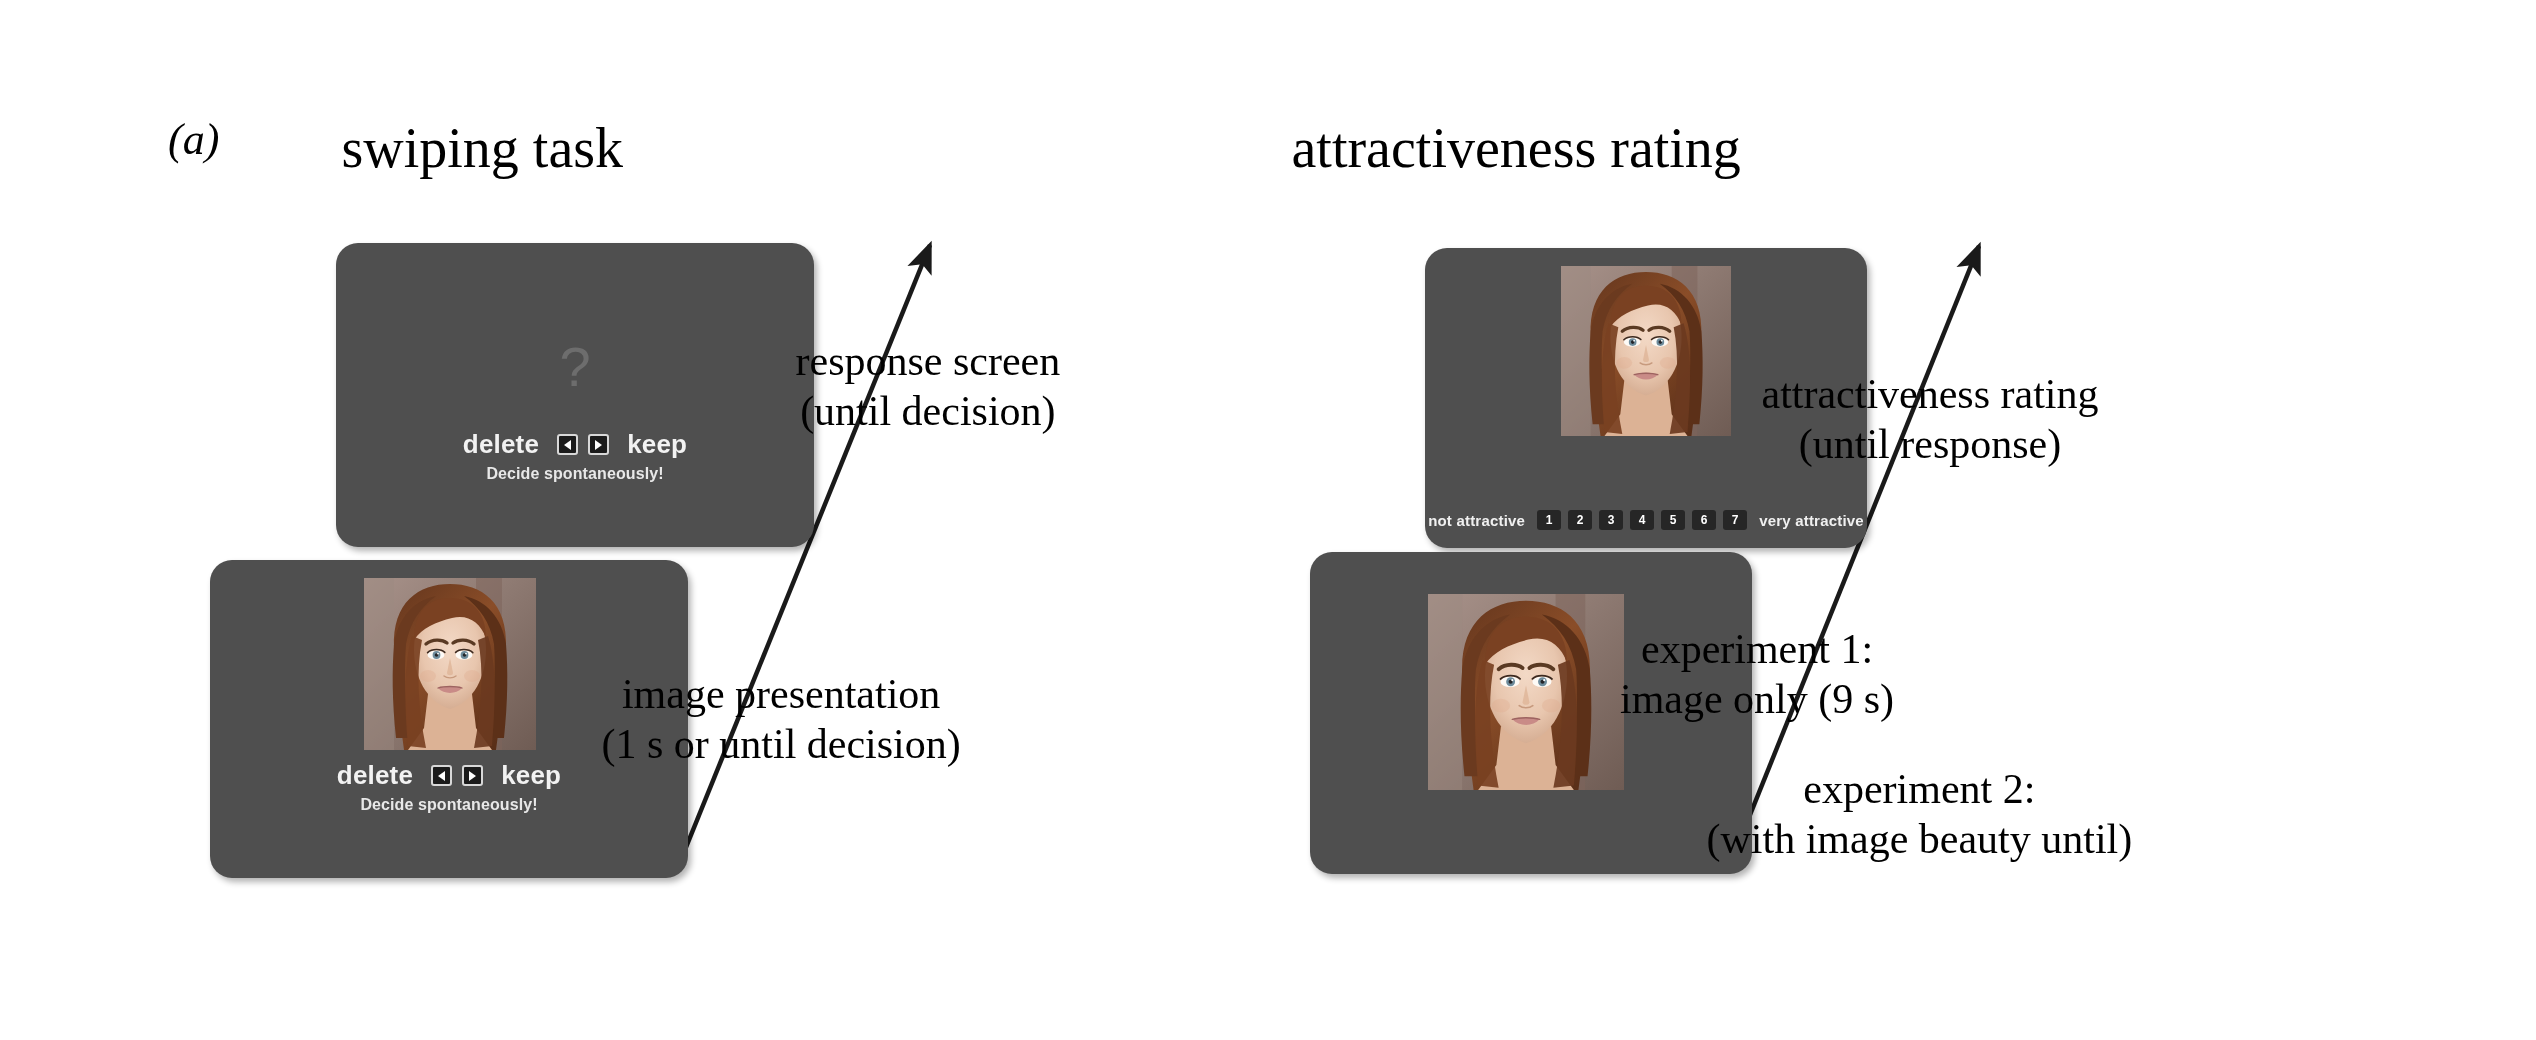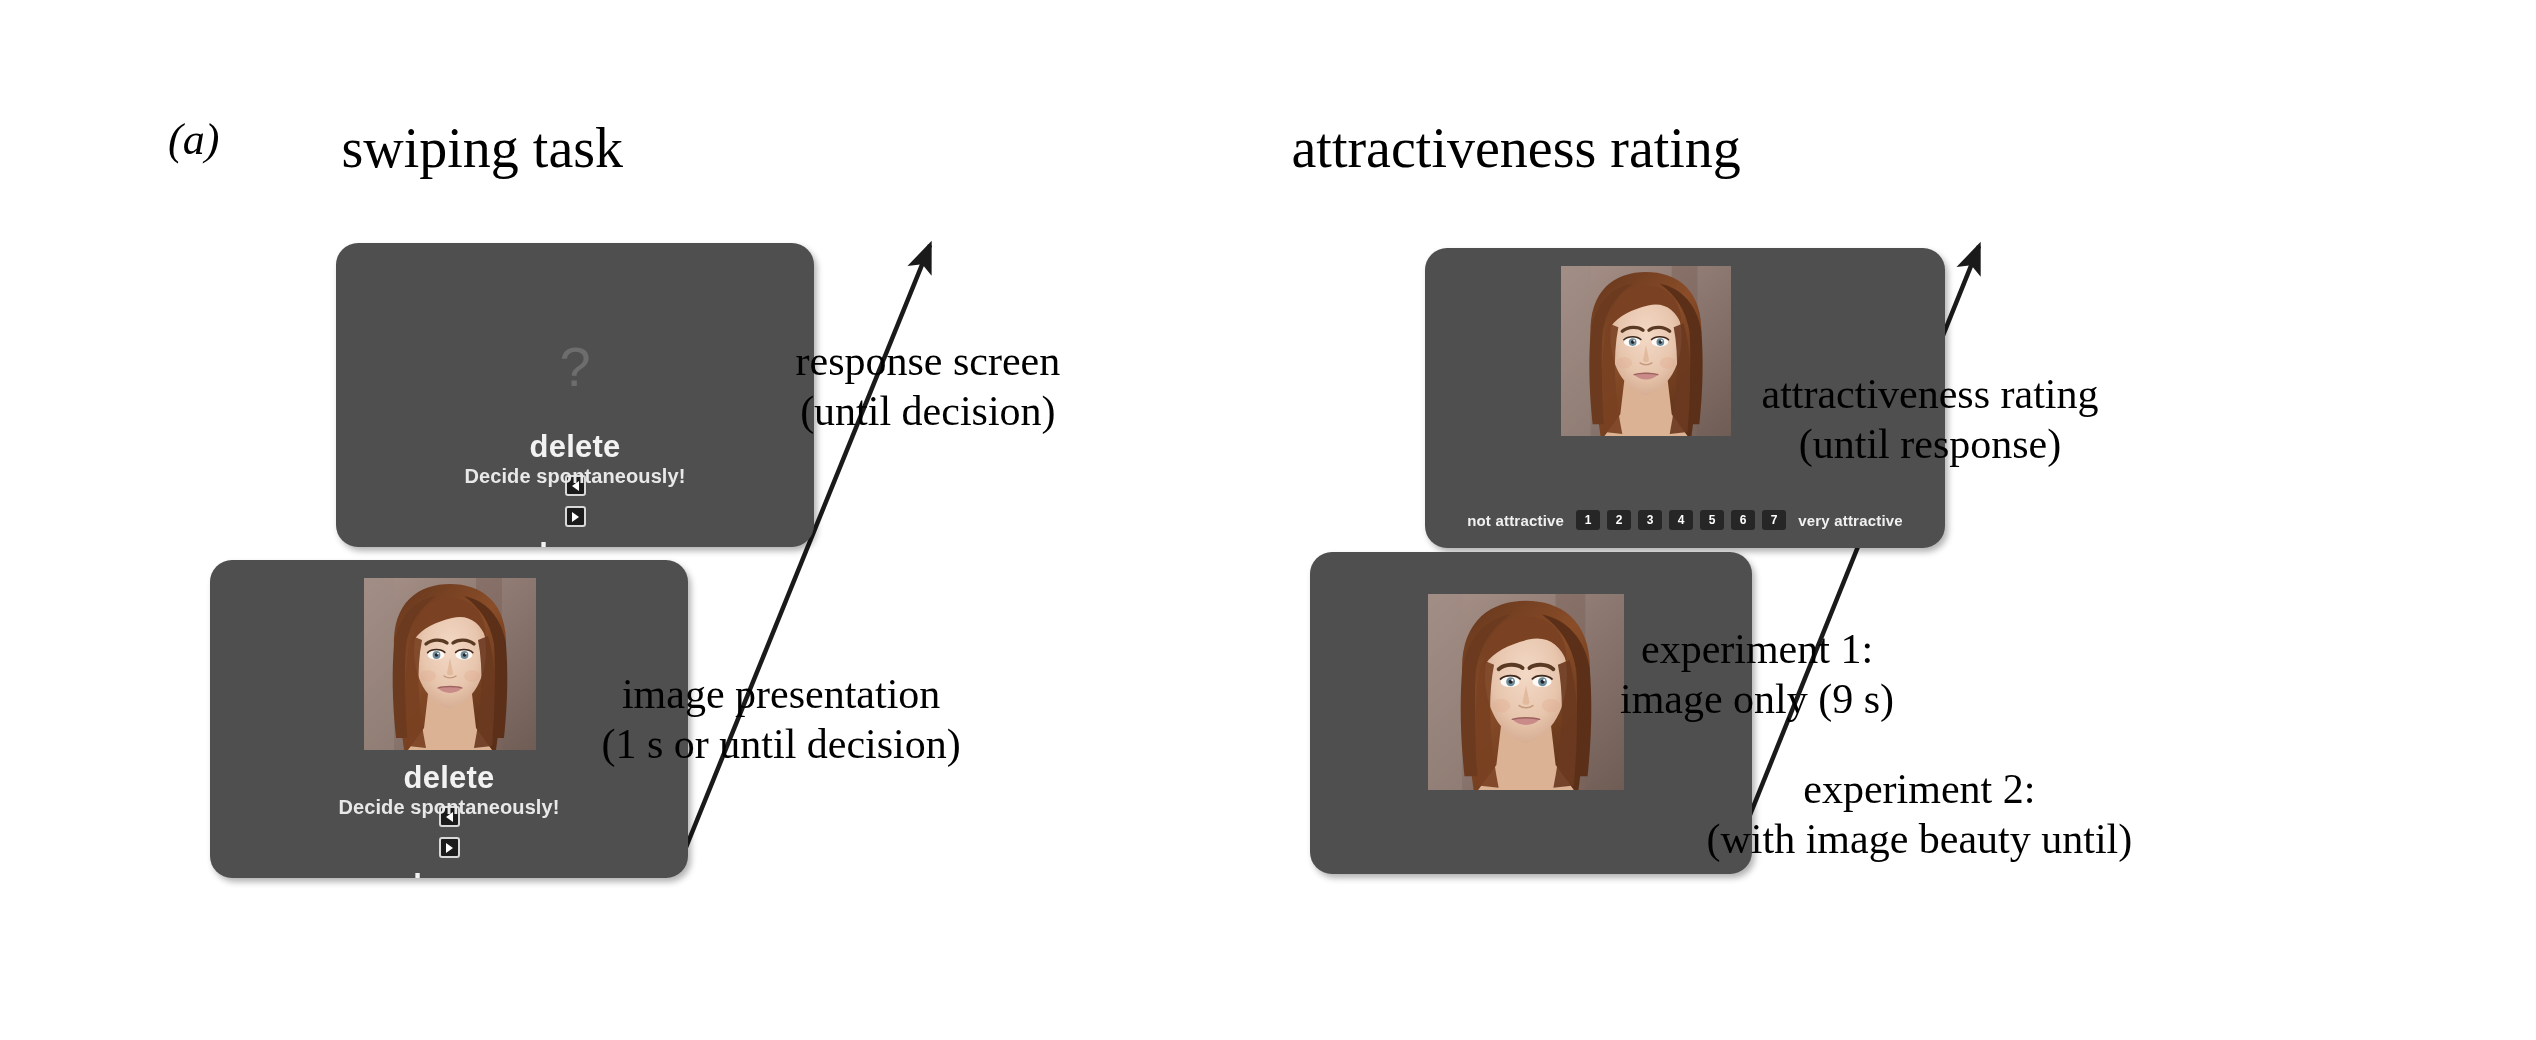--- a/index.html
+++ b/index.html
@@ -62,21 +62,21 @@
     position: relative;
     width: 100%;
     height: 100%;
   }
 
   
   #screen-response { left: 336px; top: 243px; width: 478px; height: 304px; }
   
   #screen-image    { left: 210px; top: 560px; width: 478px; height: 318px; }
   
-  #screen-rating   { left: 1425px; top: 248px; width: 520px; height: 300px; }
+  #screen-rating   { left: 1425px; top: 248px; width: 442px; height: 300px; }
   
   #screen-rating-image { left: 1310px; top: 552px; width: 442px; height: 322px; }
 
   
   .qmark {
     position: absolute;
     left: 0; right: 0;
     top: 96px;
     text-align: center;
     font-family: "Liberation Sans", sans-serif;
@@ -90,24 +90,23 @@
   
   .keyrow {
     position: absolute;
     left: 0; right: 0;
     display: flex;
     align-items: center;
     justify-content: center;
     gap: 10px;
     font-family: "Liberation Sans", sans-serif;
     font-weight: 700;
-    font-size: 31px;
+    font-size: 26px;
     color: #f2f2f2;
     letter-spacing: 0.2px;
-    flex-direction: column;
   }
   .keyrow .word { padding: 0 8px; }
   .keycap {
     width: 21px;
     height: 21px;
     background: #1b1b1b;
     border: 2px solid #d8d8d8;
     border-radius: 3px;
     display: inline-flex;
     align-items: center;
@@ -125,21 +124,21 @@
     border-top: 5px solid transparent;
     border-bottom: 5px solid transparent;
     border-left: 7px solid #ffffff;
   }
   .hint {
     position: absolute;
     left: 0; right: 0;
     text-align: center;
     font-family: "Liberation Sans", sans-serif;
     font-weight: 700;
-    font-size: 20px;
+    font-size: 16px;
     color: #e8e8e8;
     letter-spacing: 0.1px;
   }
 
   
   .ratingrow {
     position: absolute;
     left: 0; right: 0;
     bottom: 18px;
     display: flex;

